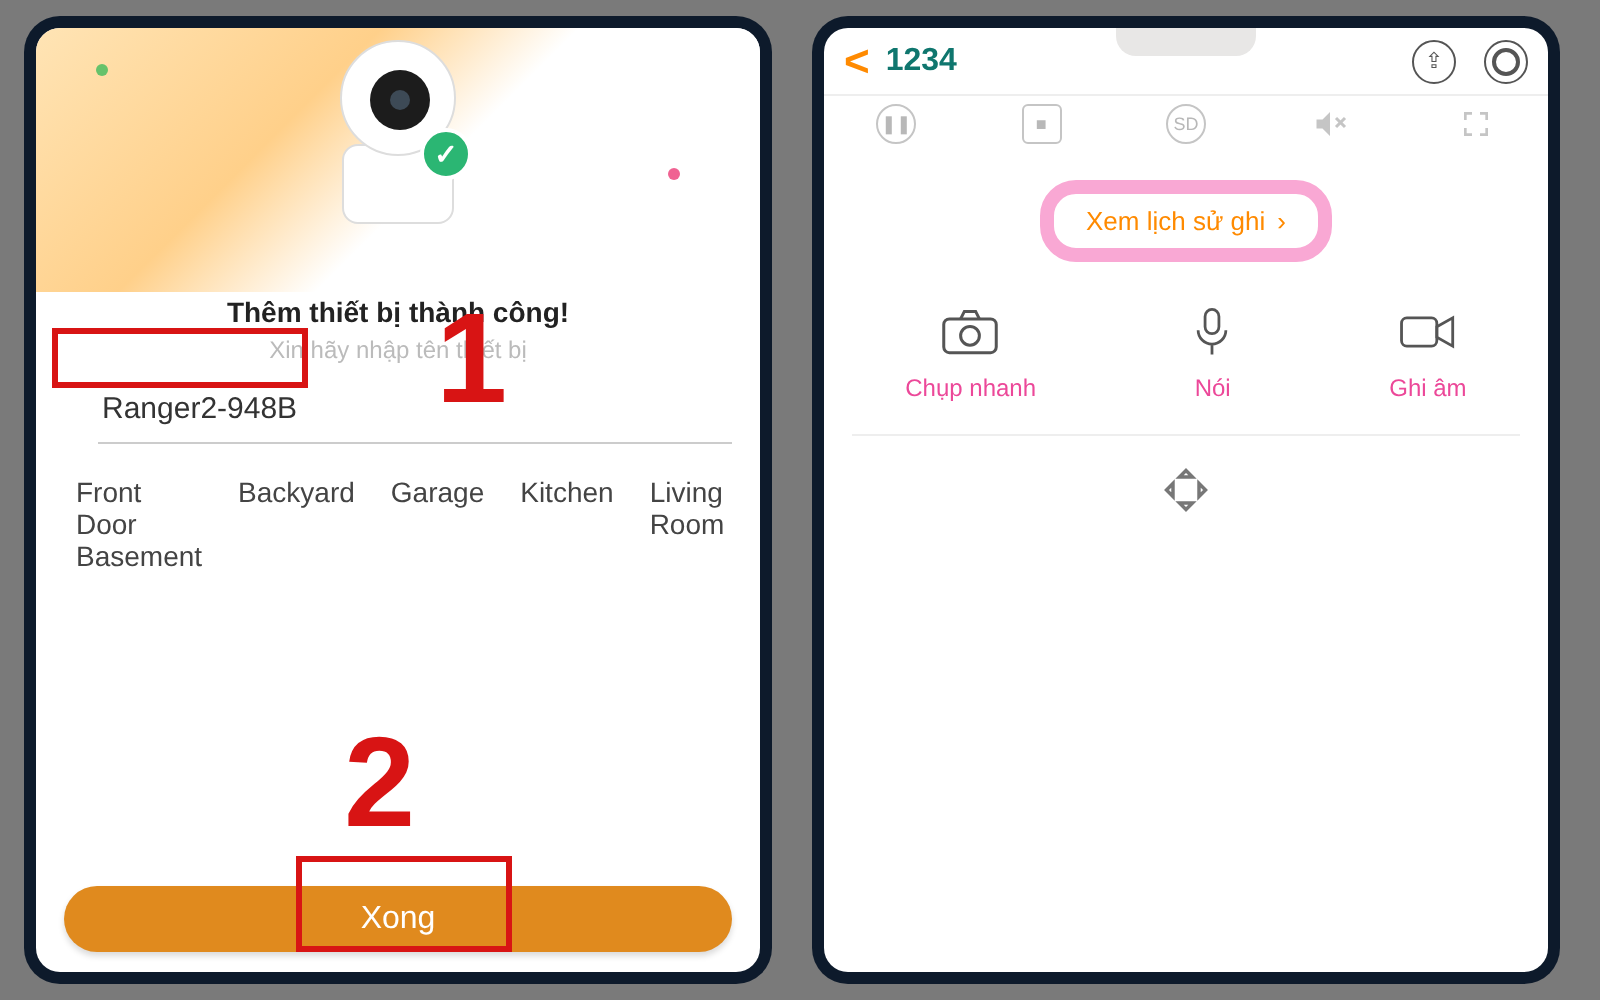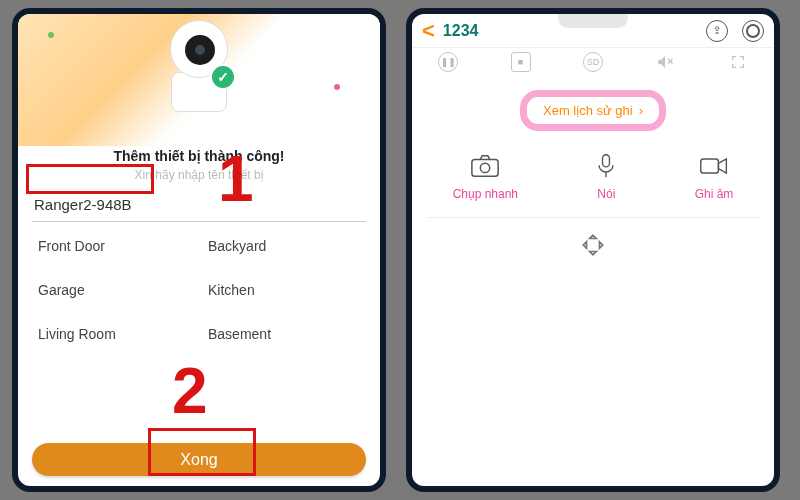--- a/index.html
+++ b/index.html
@@ -86,28 +86,29 @@
   }
   .title{
     text-align:center;font-size:14px;font-weight:600;color:#222;
     margin:2px 0 4px;
   }
   .subtitle{
     text-align:center;font-size:12px;color:#bbb;margin-bottom:10px;
   }
   .name-row{
     padding:0 14px 2px;
+    margin-left:17px;
   }
   .name-input{
     width:100%;border:none;border-bottom:1px solid #ccc;
     font-size:15px;color:#333;padding:4px 2px 8px;background:transparent;
   }
   .chips{
-    display:grid;grid-template-columns:1fr 1fr;
-    gap:28px 18px;padding:14px 20px 2px;
+    display:grid;grid-template-columns:1fr 1fr 1fr 1fr 1fr;
+    gap:0 18px;padding:14px 20px 2px;
   }
   .chip{
     font-size:14px;color:#444;text-align:left;
   }
   .more{
     text-align:center;font-size:12px;color:#bbb;margin-top:6px;
     display:flex;align-items:center;justify-content:center;gap:4px;
   }
   .done-btn{
     position:absolute;left:14px;right:14px;bottom:10px;

